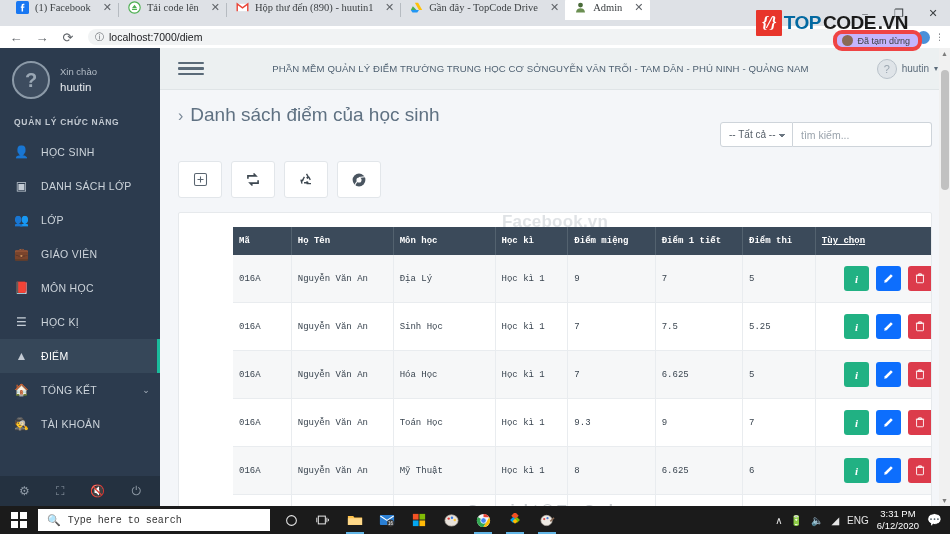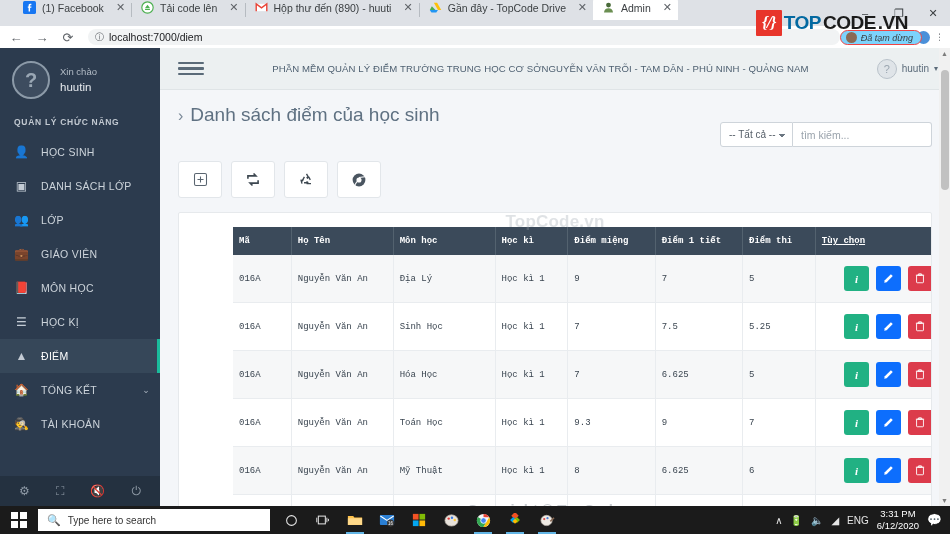--- a/index.html
+++ b/index.html
@@ -5,21 +5,21 @@
   * { box-sizing: border-box; margin: 0; padding: 0; }
   html, body {
     width: 950px; height: 534px; overflow: hidden;
     font-family: "Liberation Sans", sans-serif;
     background: #fff;
   }
   .screen { position: relative; width: 950px; height: 534px; overflow: hidden; }
 
   
   .browser-chrome { position: absolute; top: 0; left: 0; width: 950px; height: 48px; background: #dee1e6; }
-  .tabstrip { position: relative; height: 20px; display: flex; align-items: flex-end; padding-left: 14px; }
+  .tabstrip { position: relative; height: 20px; display: flex; align-items: flex-end; padding-left: 7px; font-family: Liberation Serif, serif; }
   .tab {
     position: relative; height: 25px; display: flex; align-items: center;
     padding: 0 6px 0 9px; font-size: 10.5px; color: #3c4043; gap: 6px;
     min-width: 0; background: transparent;
   }
   .tab.active { background: #fff; border-radius: 7px 7px 0 0; }
   .tab .favicon { width: 13px; height: 13px; flex: 0 0 13px; display: block; }
   .tab .tab-title {
     white-space: nowrap; overflow: hidden; text-overflow: clip;
     max-width: 118px; font-size: 10.5px;
@@ -50,22 +50,22 @@
     display: flex; align-items: center; justify-content: center;
     font-family: "Liberation Serif", serif; font-weight: bold; font-size: 17px;
     font-style: italic; border-radius: 1px; letter-spacing: -1px;
   }
   .tc-word { font-size: 19px; font-weight: bold; letter-spacing: -0.5px; }
   .tc-red { color: #0369a1; }
   .tc-dark { color: #1b1b1b; }
   .paused-chip {
     position: absolute; top: 30px; right: 28px; z-index: 41;
     display: flex; align-items: center; gap: 4px;
-    background: #7dd3fc; border: 1px solid #ef4444; border-radius: 9px;
-    padding: 1px 8px 1px 5px; font-size: 9px; color: #3c4043; font-style: italic;
+    background: #c4b5fd; border: 4px solid #ef4444; border-radius: 9px;
+    padding: 1px 8px 1px 5px; font-size: 9px; color: #3c4043;
   }
   .paused-dot { width: 11px; height: 11px; border-radius: 50%; background: #8a6a55; }
 
   
   .app { position: absolute; top: 48px; left: 0; width: 950px; height: 458px; background: #f4f6f9; }
 
   
   .sidebar { position: absolute; left: 0; top: 0; width: 160px; height: 458px;
              background: #2c3b4e; display: flex; flex-direction: column; }
   .sb-user { display: flex; align-items: center; gap: 10px; padding: 13px 10px 14px 12px; }
@@ -185,21 +185,21 @@
   
   .taskbar { position: absolute; left: 0; bottom: 0; width: 950px; height: 28px;
              background: #1b1b1b; display: flex; align-items: center; }
   .startbtn { width: 38px; height: 28px; display: flex; align-items: center; justify-content: center; }
   .winlogo { display: grid; grid-template-columns: 7px 7px; grid-template-rows: 7px 7px;
              gap: 1.5px; }
   .winlogo i { background: #fff; display: block; }
   .tb-search { width: 232px; height: 22px; background: #fff; display: flex; align-items: center;
                gap: 7px; padding: 0 9px; }
   .tb-search .mag { font-size: 11px; color: #333; }
-  .tb-search span.ph { font-size: 10px; color: #333; }
+  .tb-search span.ph { font-size: 10px; color: #333; font-family: Liberation Mono, monospace; }
   .tb-icons { display: flex; align-items: center; gap: 2px; margin-left: 6px; }
   .tb-ic { width: 30px; height: 28px; display: flex; align-items: center;
            justify-content: center; position: relative; }
   .tb-ic.running::after { content: ""; position: absolute; bottom: 0; left: 6px; right: 6px;
                           height: 2px; background: #62b5e5; }
   .tray { margin-left: auto; display: flex; align-items: center; gap: 8px; padding-right: 8px; }
   .tray-ic { font-size: 10px; color: #e6e6e6; }
   .clock { font-size: 9.5px; color: #fff; line-height: 1.25; text-align: center; }
   .notif { font-size: 12px; color: #fff; }
 
@@ -416,21 +416,21 @@
             <svg width="16" height="16" viewBox="0 0 20 20">
               <circle cx="10" cy="10" r="8" fill="#4a5560"></circle>
               <circle cx="10" cy="10" r="3.2" fill="#fff"></circle>
               <path d="M10 6.8L17.4 6" stroke="#fff" stroke-width="1.4"></path>
               <path d="M7.5 11.8L4 17.5" stroke="#fff" stroke-width="1.4"></path>
             </svg>
           </div>
         </div>
 
         <div class="card">
-          <div class="wm-top">TopCode.vn</div>
+          <div class="wm-top">Facebook.vn</div>
           <table>
             <thead>
               <tr>
                 <th style="width:8%">Mã</th>
                 <th style="width:14%">Họ Tên</th>
                 <th style="width:14%">Môn học</th>
                 <th style="width:10%">Học kì</th>
                 <th style="width:12%">Điểm miệng</th>
                 <th style="width:12%">Điểm 1 tiết</th>
                 <th style="width:10%">Điểm thi</th>

